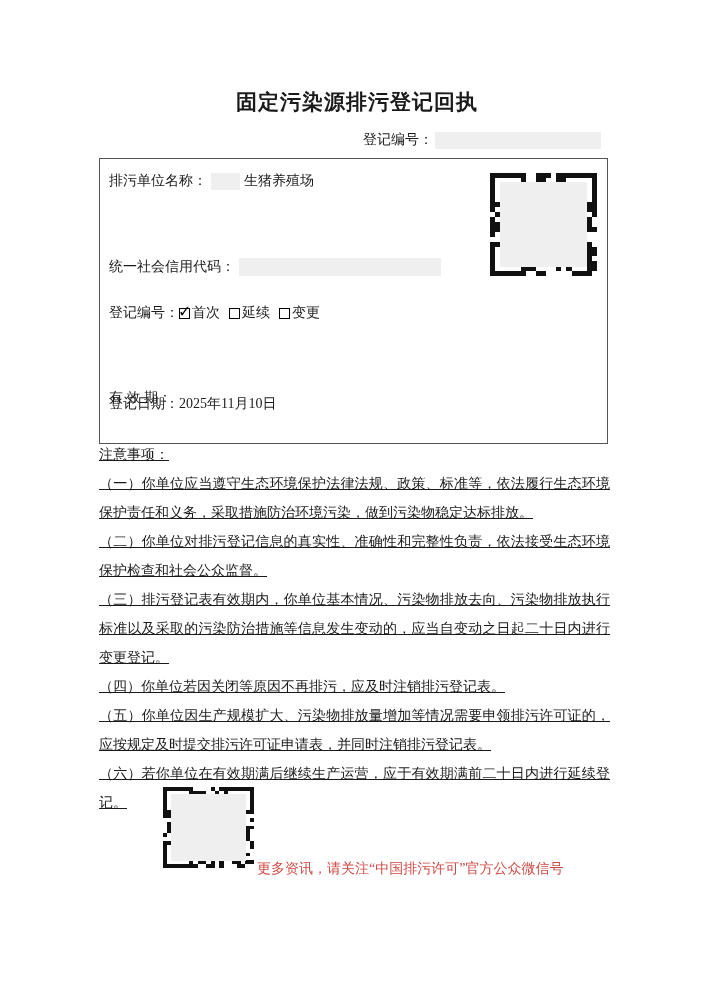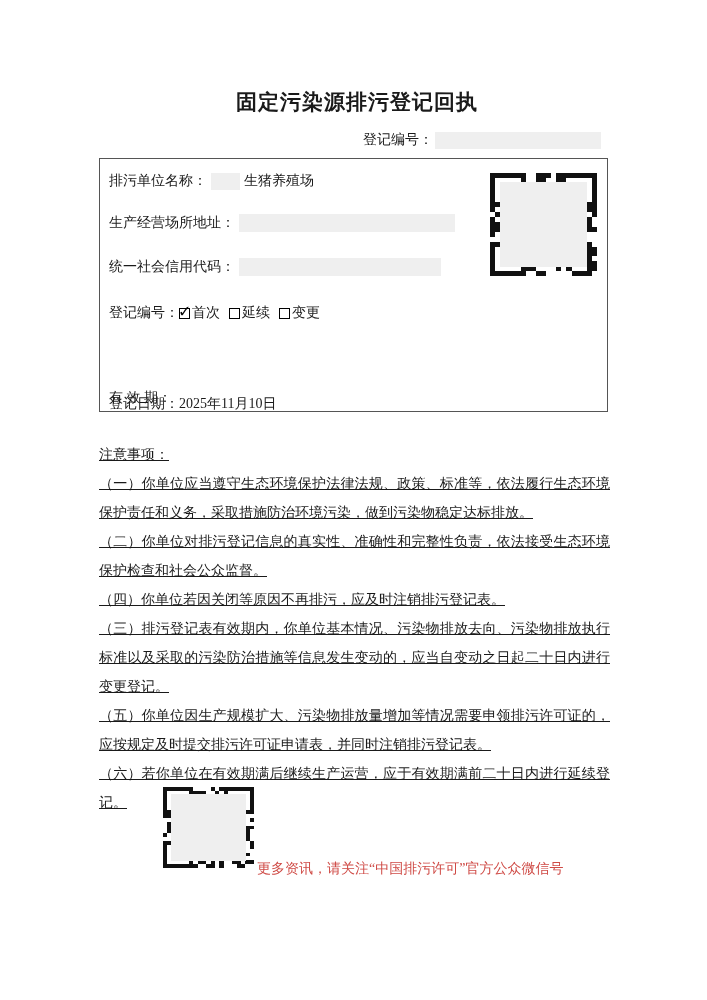--- a/index.html
+++ b/index.html
@@ -25,21 +25,21 @@
     font-size:21px;font-weight:bold;letter-spacing:1px;padding-left:7px;
   }
   .reg-line{
     position:absolute;top:131px;left:363px;
     display:flex;align-items:center;
     font-size:14px;
   }
   .redact{background:var(--redact-bg);display:inline-block;}
   .reg-redact{width:166px;height:17px;margin-left:2px;}
   .info-box{
-    position:absolute;left:99px;top:158px;width:509px;height:254px;
+    position:absolute;left:99px;top:158px;width:509px;height:286px;
     border:1px solid #555;
   }
   .row{
     position:absolute;left:9px;
     display:flex;align-items:center;
     font-size:14px;height:18px;white-space:nowrap;
   }
   .row1{top:13px;}  .row2{top:55px;}  .row3{top:99px;}
   .row4{top:145px;} .row5{top:188px;margin-top:48px;} .row6{top:230px;}
   .small-redact{width:29px;height:17px;margin-left:4px;margin-right:4px;}
@@ -90,24 +90,20 @@
   </div>
 
   <div class="info-box">
 
     <div class="row row1">
       <span>排污单位名称：</span>
       <span class="redact small-redact"></span>
       <span>生猪养殖场</span>
     </div>
 
-    <div class="row row2">
-      <span>生产经营场所地址：</span>
-      <span class="redact addr-redact"></span>
-    </div>
 
     <div class="row row3">
       <span>统一社会信用代码：</span>
       <span class="redact code-redact"></span>
     </div>
 
     <div class="row row4">
       <span>登记编号：</span>
       <span class="opt">
         <span class="cb checked"></span>
@@ -291,22 +287,22 @@
           </svg></div>
       <div class="qr-redact"></div>
     </div>
 
   </div>
 
   <div class="notes">
     <p>注意事项：</p>
     <p>（一）你单位应当遵守生态环境保护法律法规、政策、标准等，依法履行生态环境保护责任和义务，采取措施防治环境污染，做到污染物稳定达标排放。</p>
     <p>（二）你单位对排污登记信息的真实性、准确性和完整性负责，依法接受生态环境保护检查和社会公众监督。</p>
+    <p>（三）排污登记表有效期内，你单位基本情况、污染物排放去向、污染物排放执行标准以及采取的污染防治措施等信息发生变动的，应当自变动之日起二十日内进行变更登记。</p>
     <p>（四）你单位若因关闭等原因不再排污，应及时注销排污登记表。</p>
-    <p>（三）排污登记表有效期内，你单位基本情况、污染物排放去向、污染物排放执行标准以及采取的污染防治措施等信息发生变动的，应当自变动之日起二十日内进行变更登记。</p>
     <p>（五）你单位因生产规模扩大、污染物排放量增加等情况需要申领排污许可证的，应按规定及时提交排污许可证申请表，并同时注销排污登记表。</p>
     <p>（六）若你单位在有效期满后继续生产运营，应于有效期满前二十日内进行延续登记。</p>
   </div>
 
   <div class="qr qr-bottom">
     <div class="qr-mods"><svg viewBox="0 0 21 21" width="100%" height="100%" preserveAspectRatio="none" shape-rendering="crispEdges" fill="#111">
           <rect x="11" y="0" width="1" height="1"></rect>
           <rect x="13" y="0" width="1" height="1"></rect>
           <rect x="7" y="1" width="1" height="1"></rect>
           <rect x="8" y="1" width="1" height="1"></rect>

